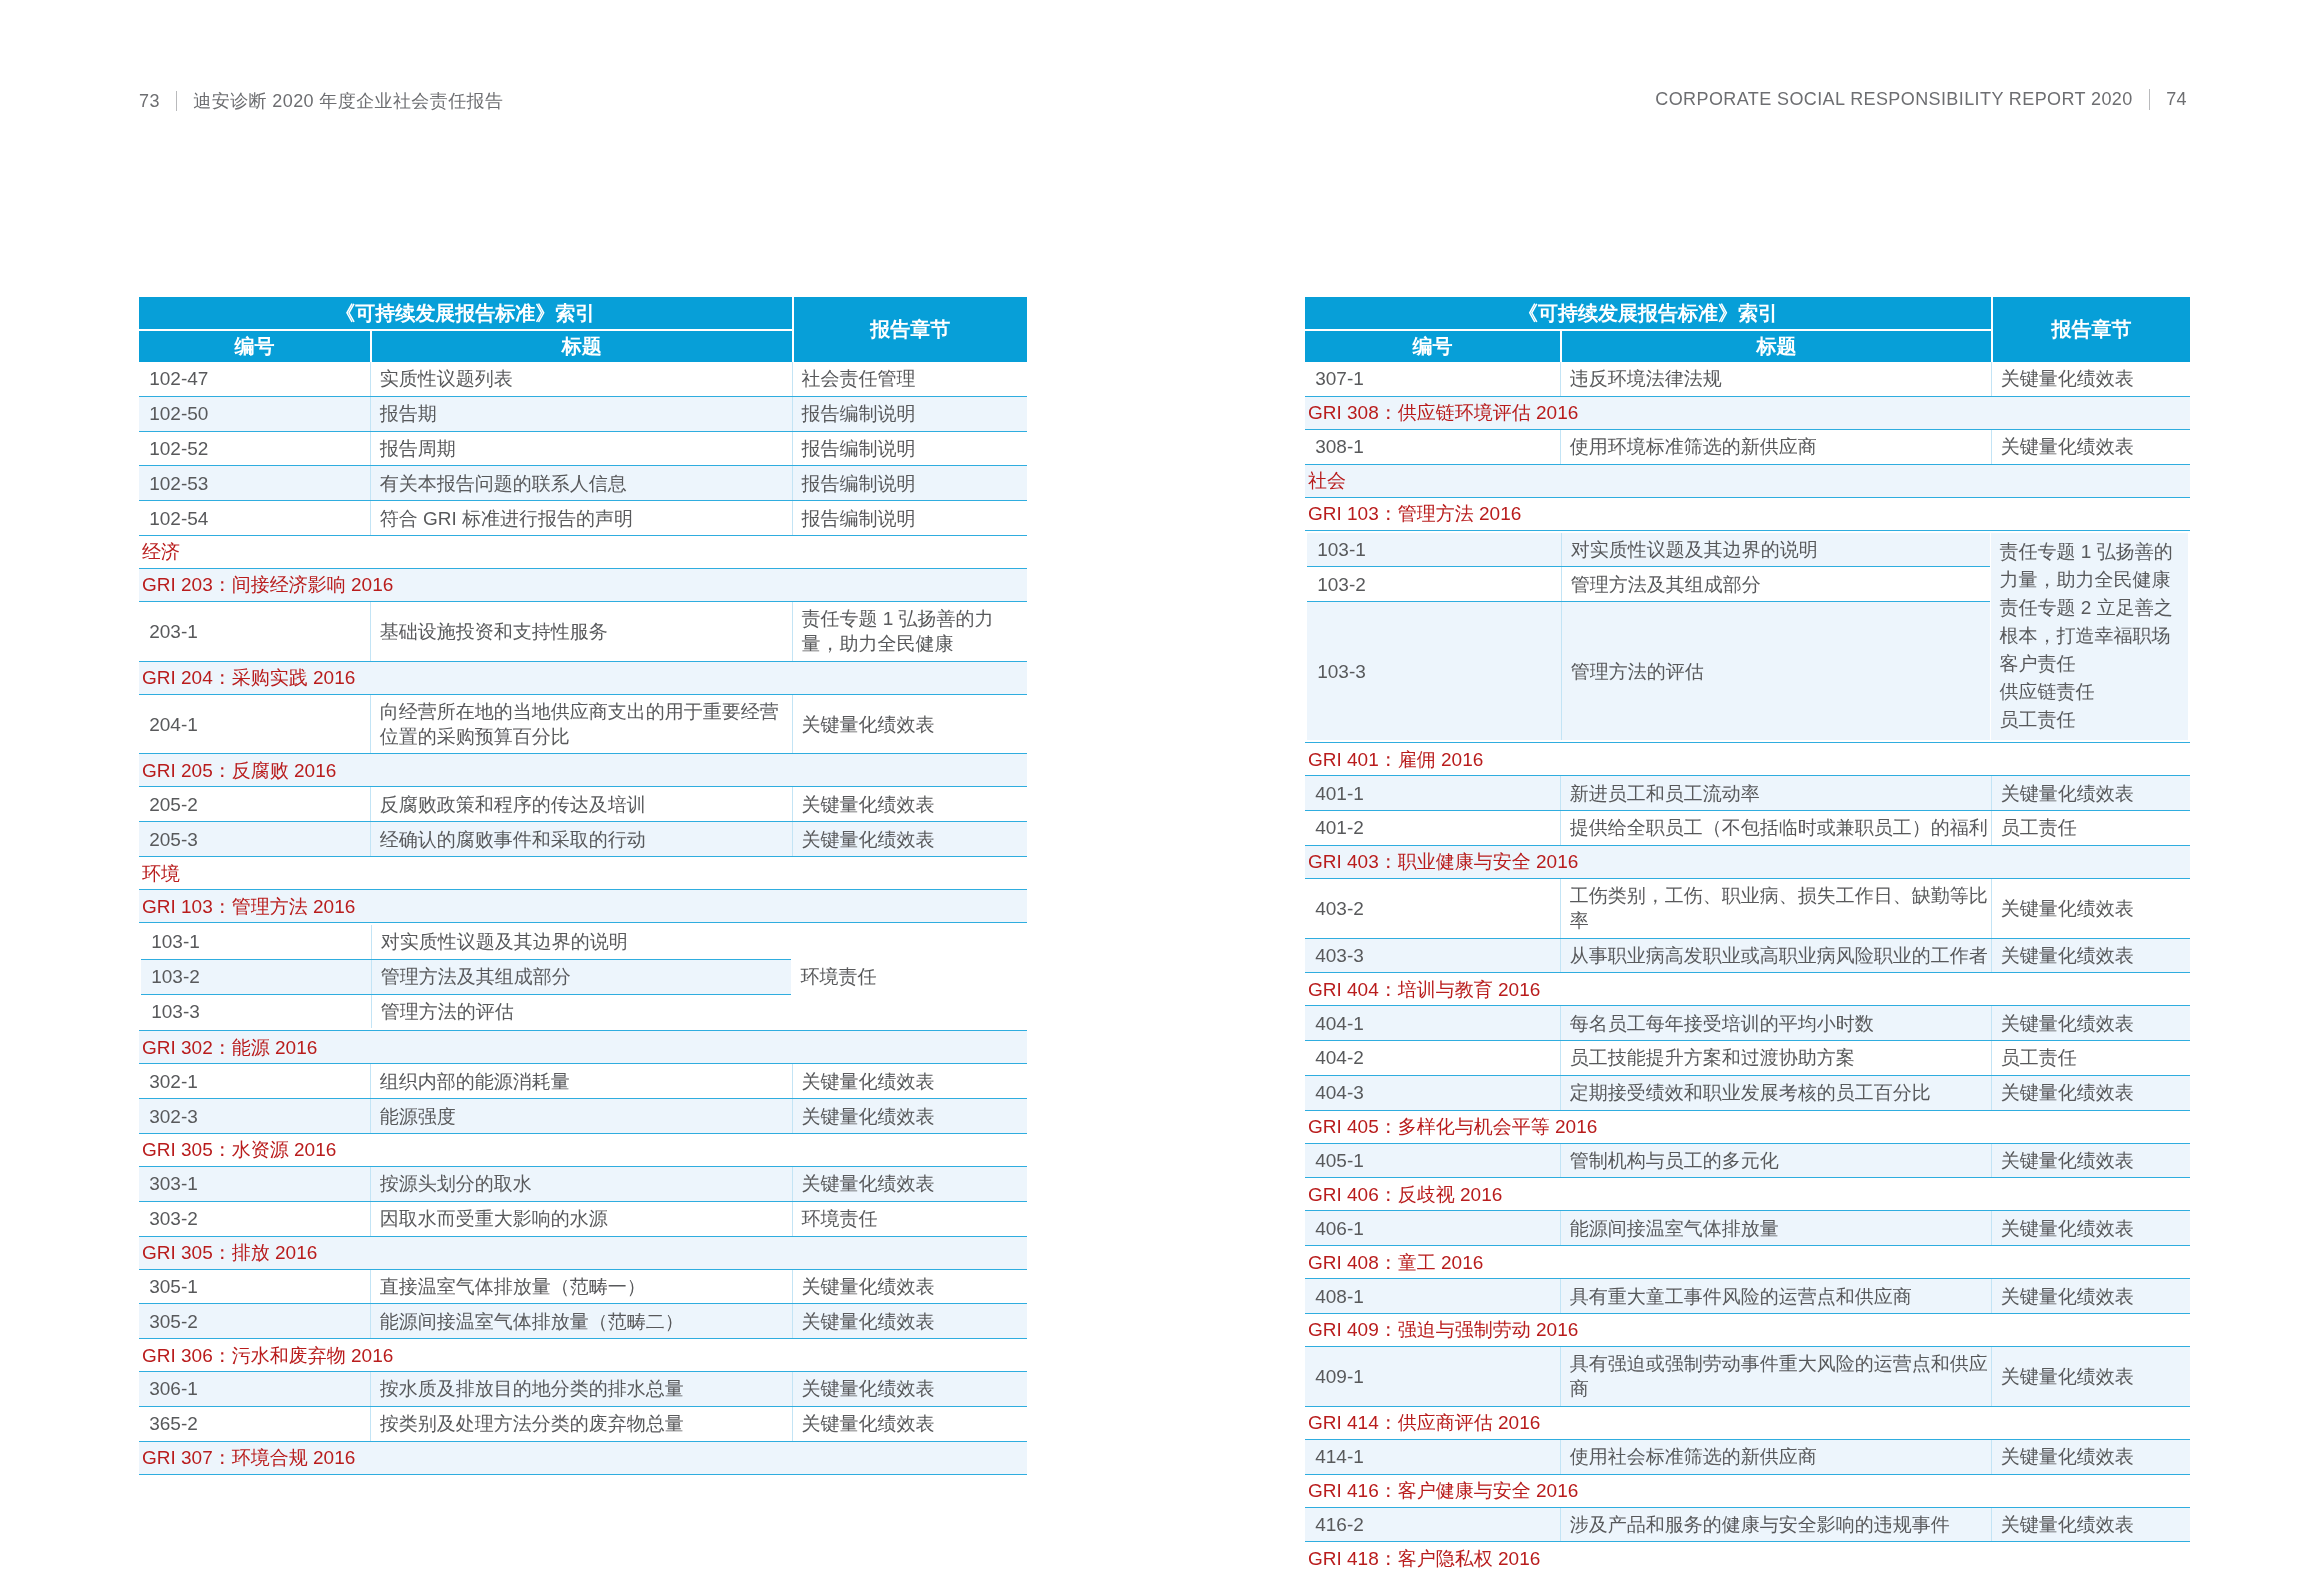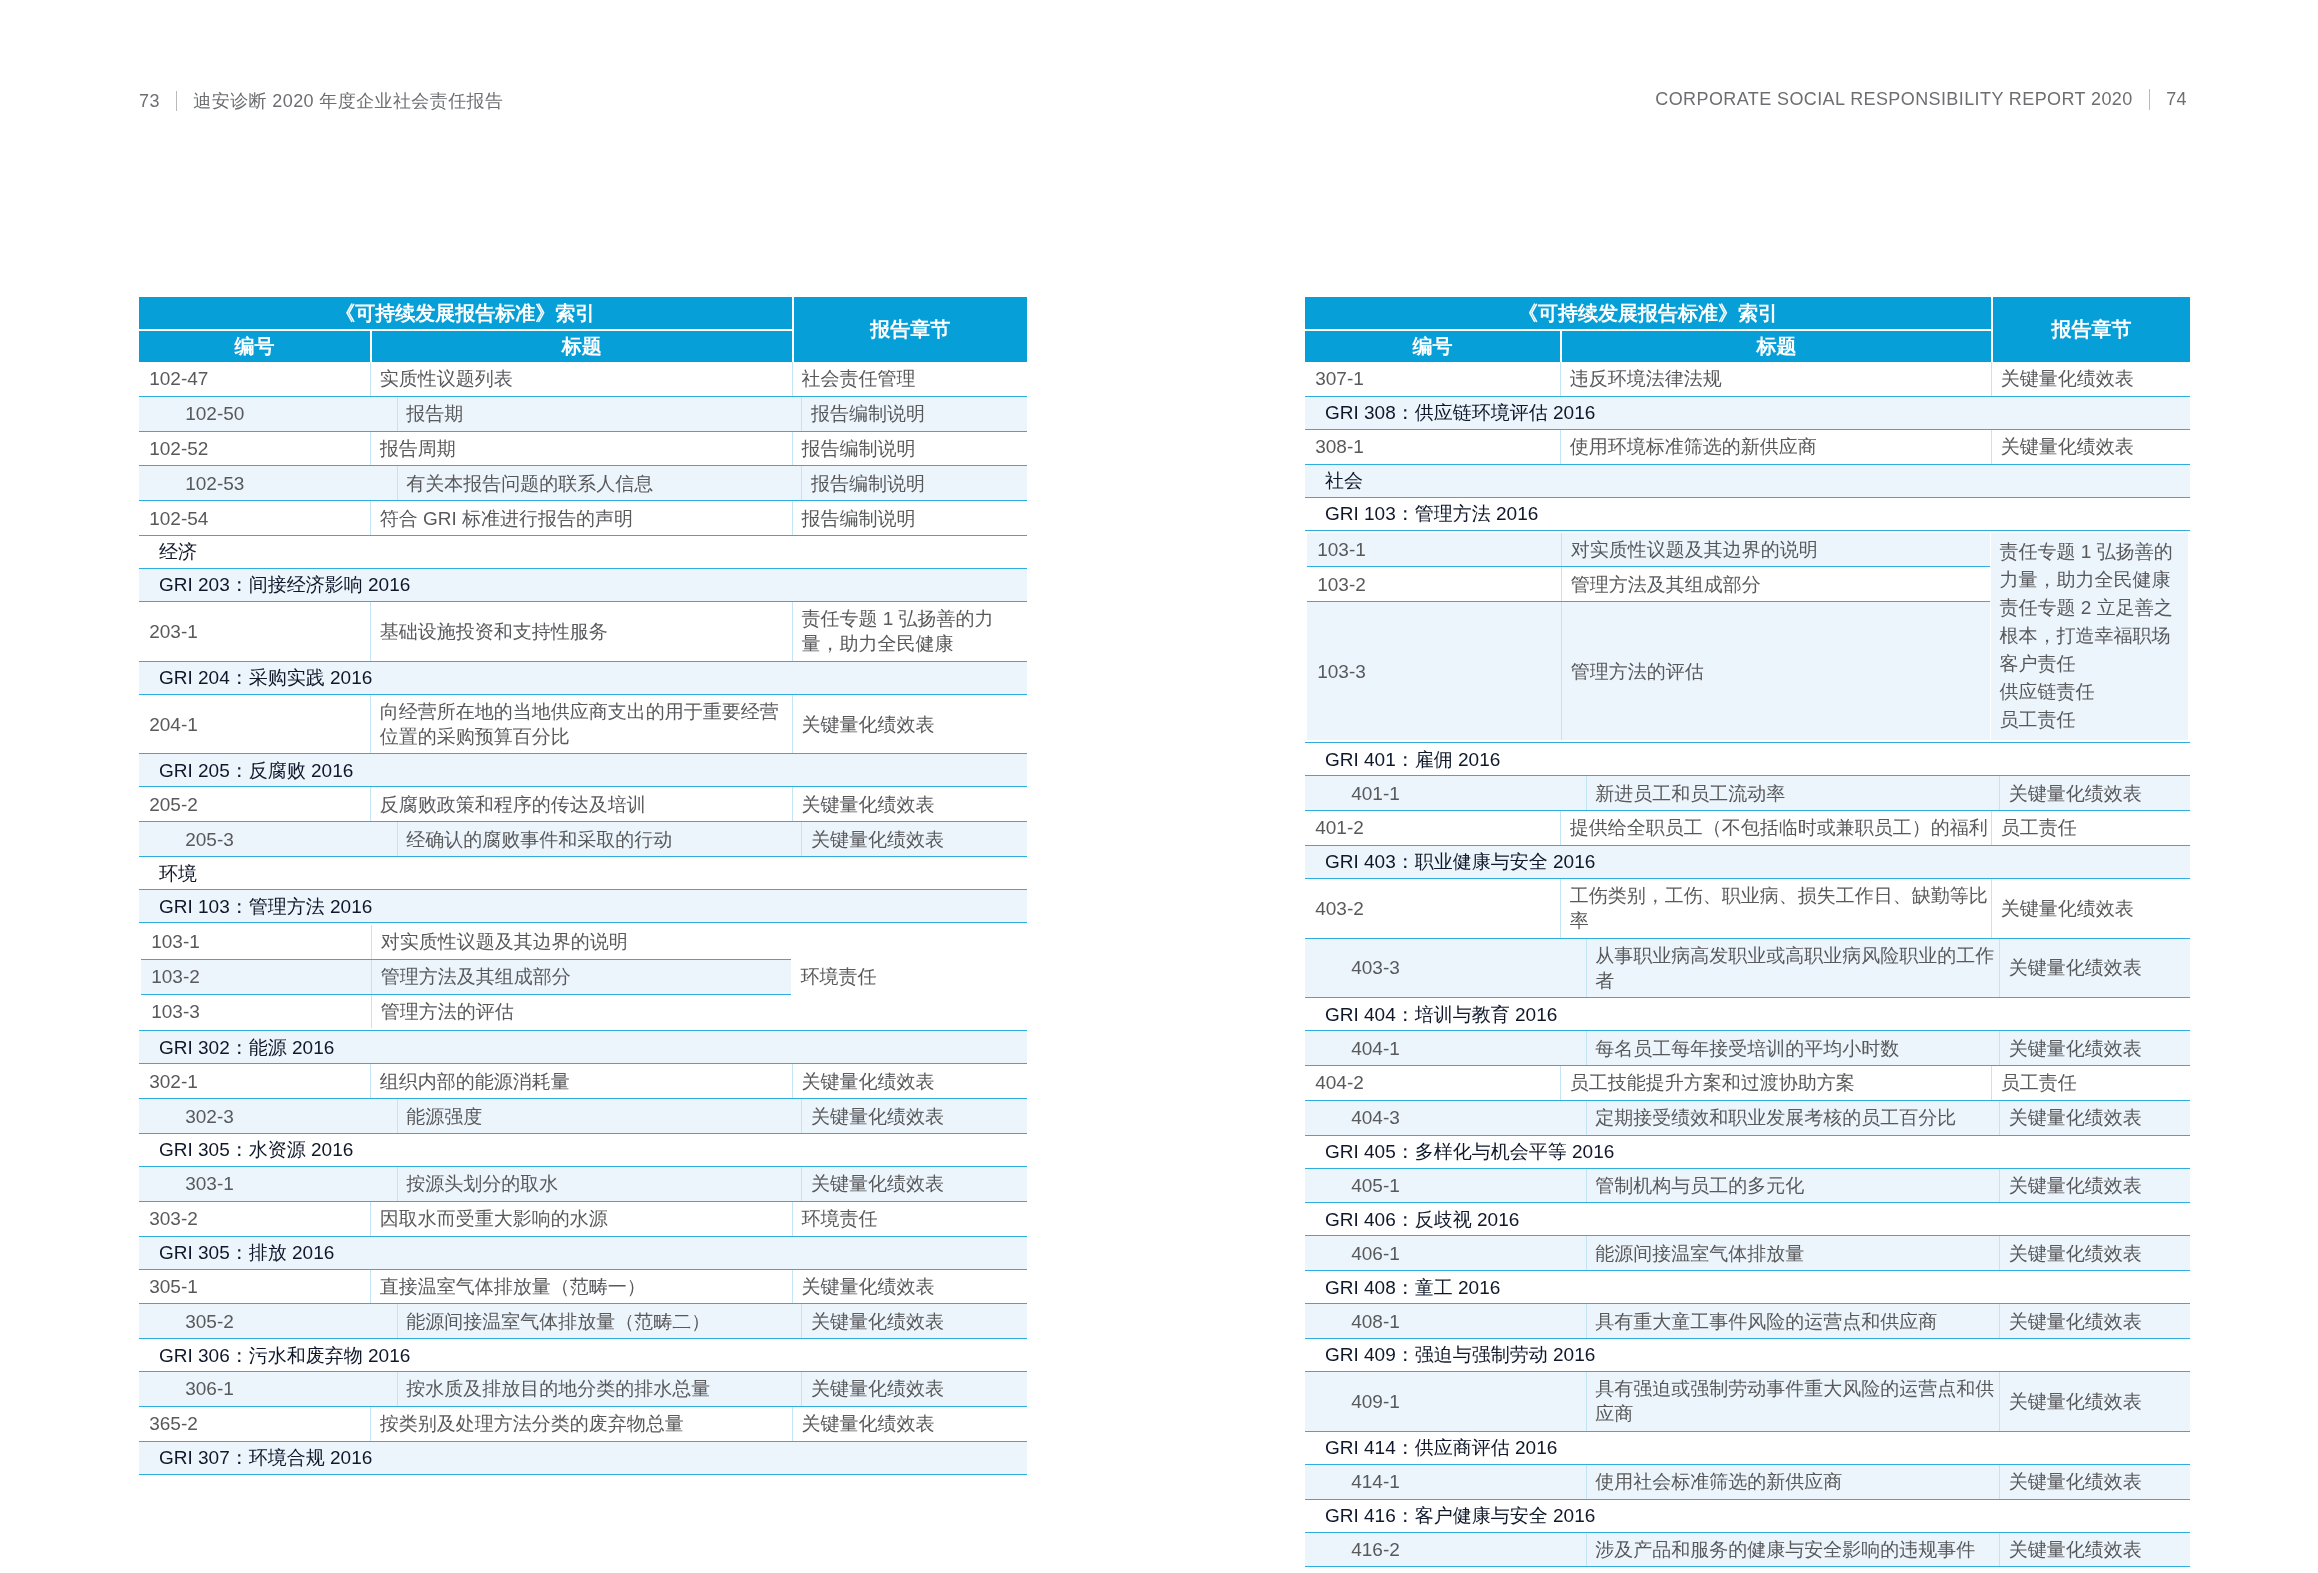--- a/index.html
+++ b/index.html
@@ -18,26 +18,26 @@
   .t-left {left:139px;  --c1:26%;   --c3:26.5%; --sub1:35.4%;}
   .t-right{left:1305px; width:885px; --c1:28.8%; --c3:22.5%; --sub1:37.2%;}
   .thead{display:flex;height:65px;background:#079fd8;color:#ffffff;font-weight:700;font-size:20px;margin-top:48px;}
   .thead-left{width:calc(100% - var(--c3));border-right:2.9px solid #ffffff;display:flex;flex-direction:column;}
   .thead-index{height:32px;border-bottom:2.9px solid #ffffff;display:flex;align-items:center;justify-content:center;}
   .thead-sub{flex:1;display:flex;}
   .thead-no{width:var(--sub1);border-right:2.9px solid #ffffff;display:flex;align-items:center;justify-content:center;}
   .thead-title{flex:1;display:flex;align-items:center;justify-content:center;text-align:center;}
   .thead-chapter{flex:1;display:flex;align-items:center;justify-content:center;}
   .row{display:flex;min-height:33px;border-bottom:1.5px solid #2faddf;box-sizing:border-box;background:#ffffff;}
-  .row.stripe{background:#edf5fc;padding-left:36px;}
+  .row.stripe{background:#edf5fc;}
   .cell{display:flex;align-items:center;box-sizing:border-box;padding:4.4px 0 4.4px 10.2px;}
   .cell-no{width:var(--c1);}
   .cell-title{flex:1;border-left:0.7px solid #c3e4f5;padding-left:8.8px;}
   .cell-chapter{width:var(--c3);border-left:0.7px solid #c3e4f5;padding-left:8.8px;}
-  .row.section{align-items:center;color:#0f172a;padding-left:20px;text-align:right;}
+  .row.section{align-items:center;color:#b91c1c;padding-left:3px;text-align:right;}
   .row.group{padding:2px;}
   .group-left{width:calc(100% - var(--c3));display:flex;flex-direction:column;}
   .group-subrow{display:flex;min-height:33px;border-bottom:1.5px solid #2faddf;box-sizing:border-box;background:#ffffff;}
   .group-subrow.stripe{background:#edf5fc;}
   .group-subrow:last-child{border-bottom:none;flex:1;}
   .group-subrow .cell-no{width:var(--sub1);}
   .group-chapter{width:var(--c3);display:flex;flex-direction:column;justify-content:center;
     box-sizing:border-box;padding:5.8px 0 5.8px 8.8px;border-left:1.5px solid #ffffff;background:#ffffff;}
   .group-chapter.stripe{background:#edf5fc;}
   .group-chapter .chline{line-height:28px;}

